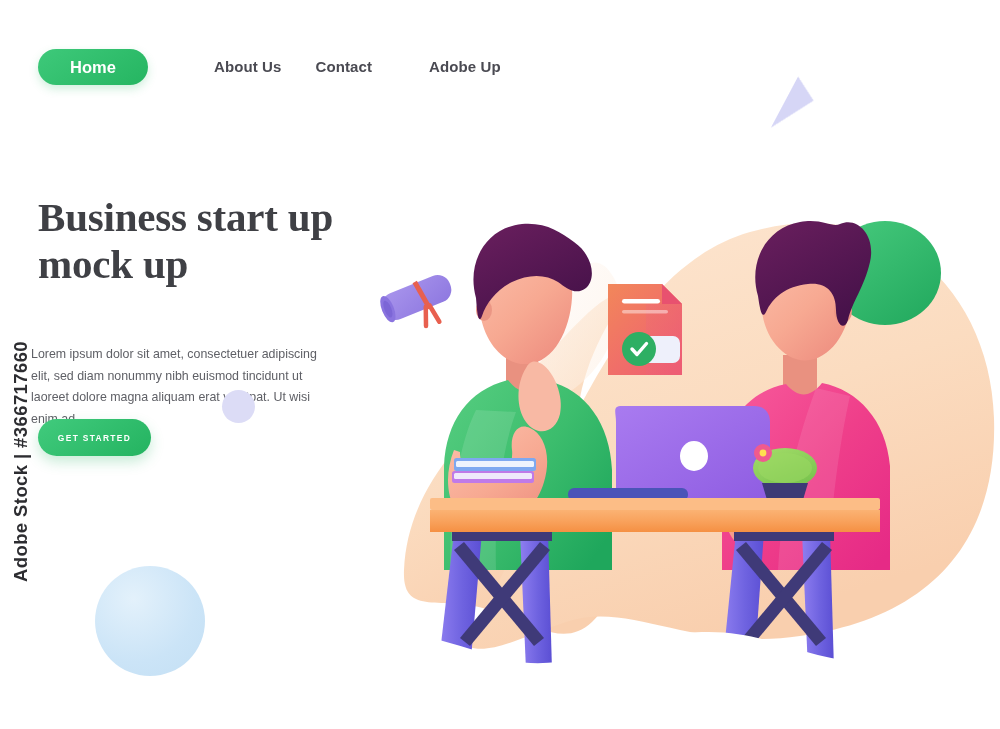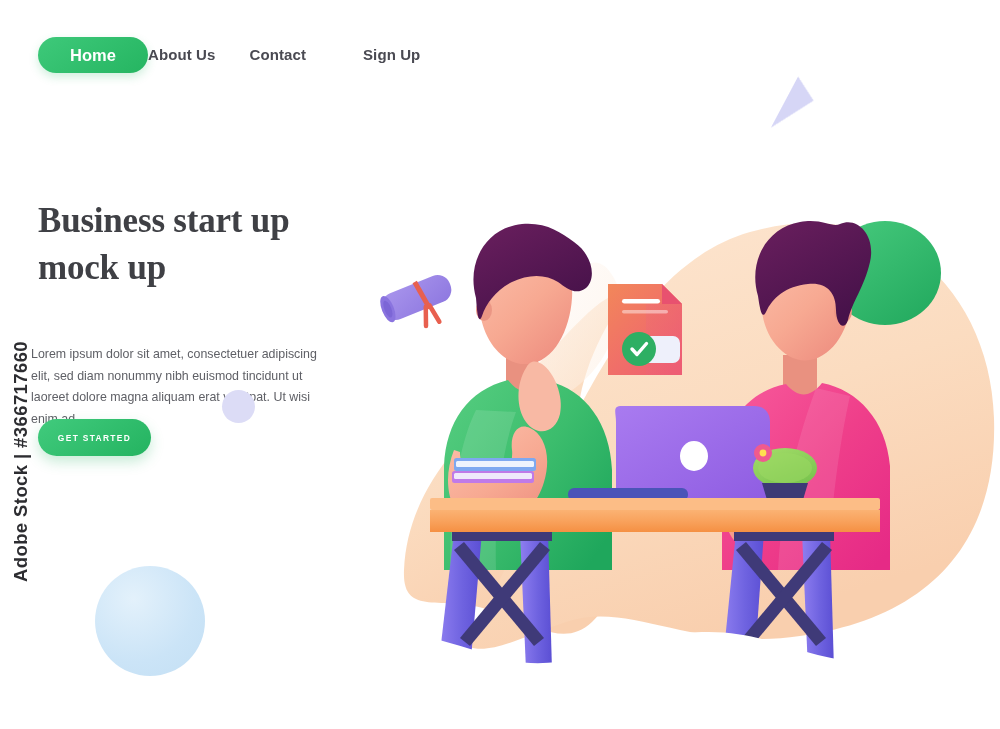--- a/index.html
+++ b/index.html
@@ -15,21 +15,21 @@
     position: relative;
     width: 1000px;
     height: 729px;
     background: #ffffff;
     overflow: hidden;
   }
 
   
   #navbar {
     position: absolute;
-    left: 0; top: 4px;
+    left: 0; top: 16px;
     width: 1000px;
     height: 100px;
     display: flex;
     align-items: center;
     padding-left: 38px;
     box-sizing: border-box;
   }
   .nav-pill {
     display: inline-flex;
     align-items: center;
@@ -49,33 +49,33 @@
   }
   .nav-link {
     color: #4a4a52;
     font-size: 15px;
     font-weight: bold;
     letter-spacing: 0.1px;
     cursor: pointer;
     user-select: none;
     white-space: nowrap;
   }
-  .nav-link.l1 { }
+  .nav-link.l1 { margin-left: 66px; }
   .nav-link.l2 { margin-left: 34px; }
   .nav-link.l3 { margin-left: 57px; }
 
   
   #headline {
     position: absolute;
     left: 38px;
-    top: 174px;
+    top: 167px;
     width: 330px;
     font-family: "Liberation Serif", serif;
     font-weight: bold;
-    font-size: 35px;
+    font-size: 41px;
     line-height: 47px;
     color: #3f4045;
     letter-spacing: -0.2px;
   }
   #paragraph {
     position: absolute;
     left: 31px;
     top: 300px;
     width: 290px;
     font-size: 12.4px;
@@ -164,21 +164,21 @@
     <div class="nav-pill">
       <span>Home</span>
     </div>
     <a class="nav-link l1">
       <span>About Us</span>
     </a>
     <a class="nav-link l2">
       <span>Contact</span>
     </a>
     <a class="nav-link l3">
-      <span>Sign Up</span>
+      <span>Adobe Up</span>
     </a>
   </nav>
 
   <h1 id="headline">Business start up mock up</h1>
   <p id="paragraph">Lorem ipsum dolor sit amet, consectetuer adipiscing elit, sed diam nonummy nibh euismod tincidunt ut laoreet dolore magna aliquam erat volutpat. Ut wisi enim ad</p>
 
   <div id="cta-button">
     <span id="cta-label">GET STARTED</span>
   </div>
 

